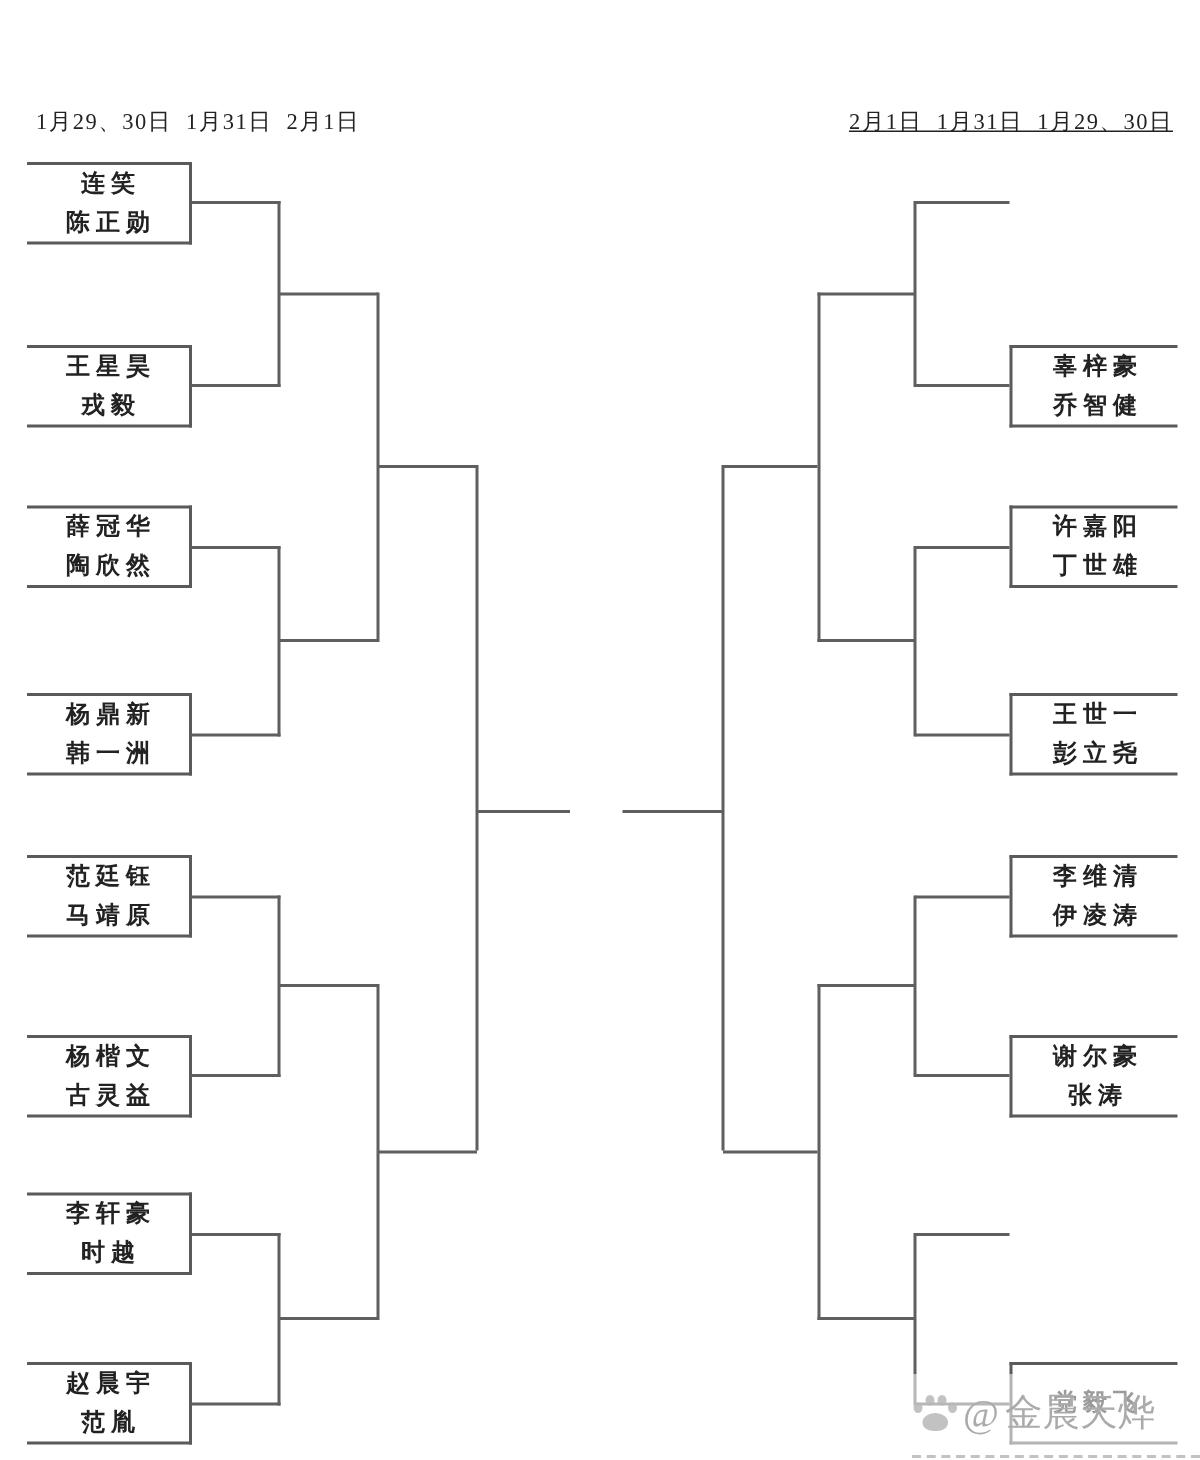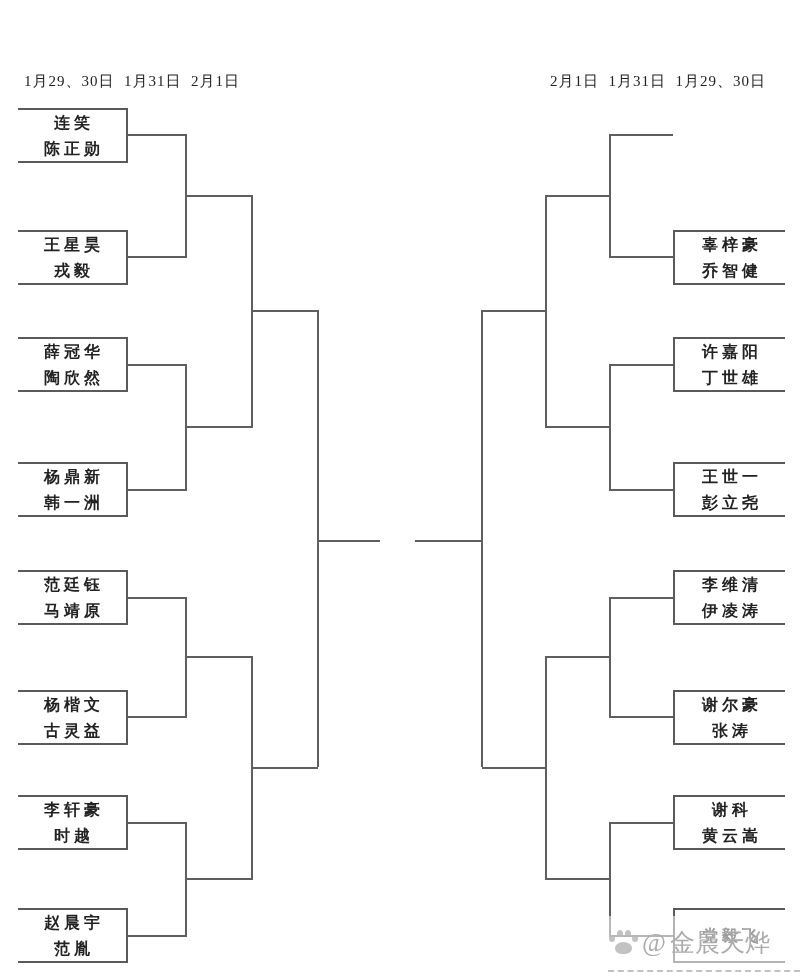--- a/index.html
+++ b/index.html
@@ -4,21 +4,21 @@
 <style>
   html,body{margin:0;padding:0;background:#ffffff;}
   body{width:800px;height:973px;position:relative;overflow:hidden;
        font-family:"Liberation Serif","DejaVu Serif",serif;color:#2e2e2e;}
   .page{position:absolute;inset:0;}
   .title{position:absolute;top:8px;left:0;width:800px;text-align:center;
          font-size:27px;font-weight:bold;letter-spacing:1px;color:#111;}
   .dates{position:absolute;top:72px;font-size:15px;color:#222;white-space:pre;
          letter-spacing:1px;}
   .dates.left{left:24px;}
-  .dates.right{right:34px;text-align:right;}
+  .dates.right{right:18px;text-align:right;text-decoration:underline;}
   .box{position:absolute;width:110px;height:55px;box-sizing:border-box;
        display:flex;flex-direction:column;justify-content:center;align-items:center;
        font-size:16px;line-height:26px;letter-spacing:4px;color:#222;
        border:2px solid #5a5a5a;background:transparent;}
   .box .p{white-space:nowrap;text-indent:4px;font-weight:bold;}
   .box.L{left:18px;border-left:none;}
   .box.R{left:673px;width:112px;border-right:none;}
   .hline,.vline{position:absolute;background:#5f5f5f;}
   .hline{height:2px;}
   .vline{width:2px;}
@@ -92,24 +92,20 @@
     <div class="p">伊凌涛</div>
   </div>
   <div class="box R" style="top:462px">
     <div class="p">王世一</div>
     <div class="p">彭立尧</div>
   </div>
   <div class="box R" style="top:690px">
     <div class="p">谢尔豪</div>
     <div class="p">张涛</div>
   </div>
-  <div class="box R" style="top:795px">
-    <div class="p">谢科</div>
-    <div class="p">黄云嵩</div>
-  </div>
   <div class="box R" style="top:908px">
     <div class="p">党毅飞</div>
     <div class="p"></div>
   </div>
 
   <div id="lines">
       <div class="hline" style="left: 127px; top: 134px; width: 60px;"></div>
       <div class="hline" style="left: 127px; top: 256px; width: 60px;"></div>
       <div class="hline" style="left: 127px; top: 364px; width: 60px;"></div>
       <div class="hline" style="left: 127px; top: 489px; width: 60px;"></div>

